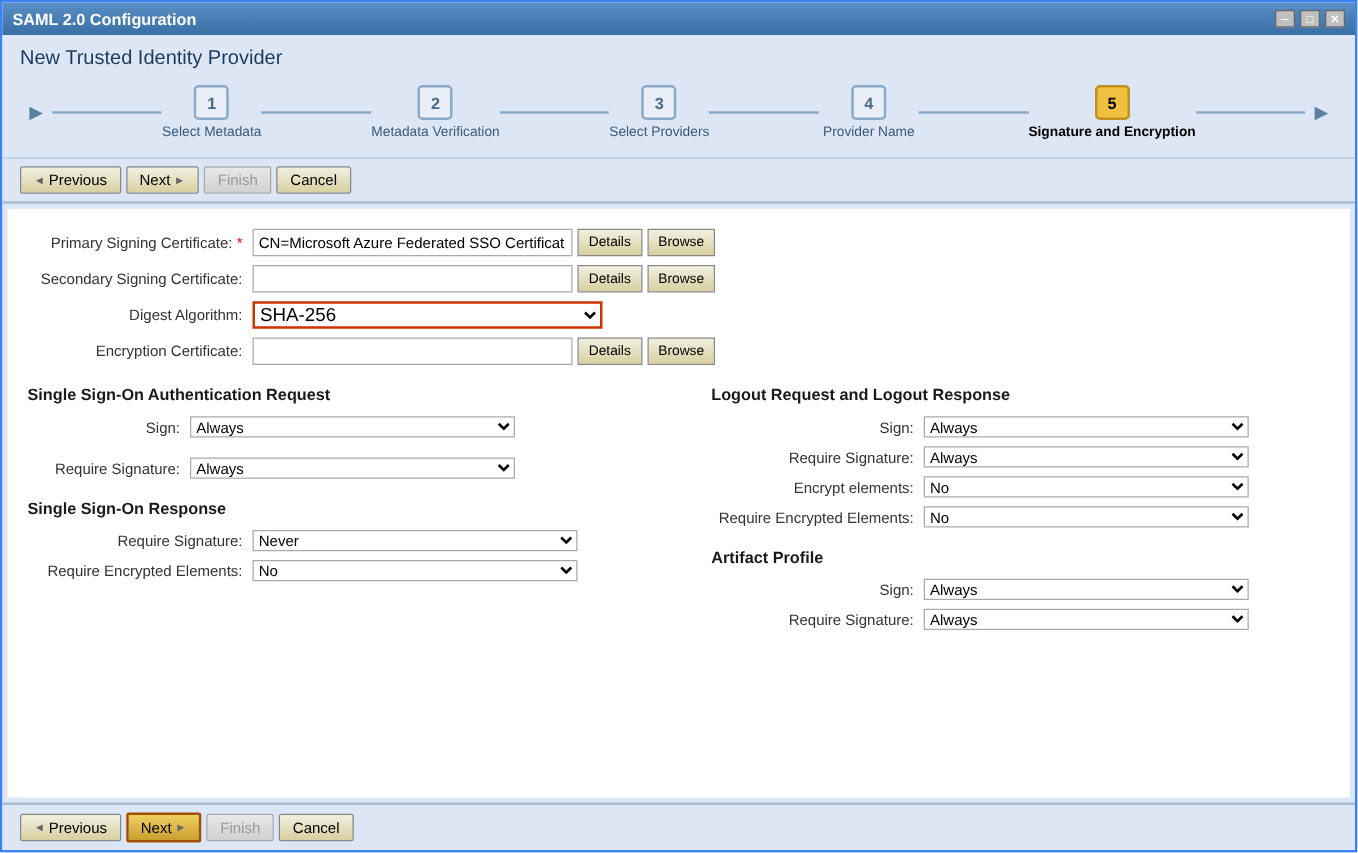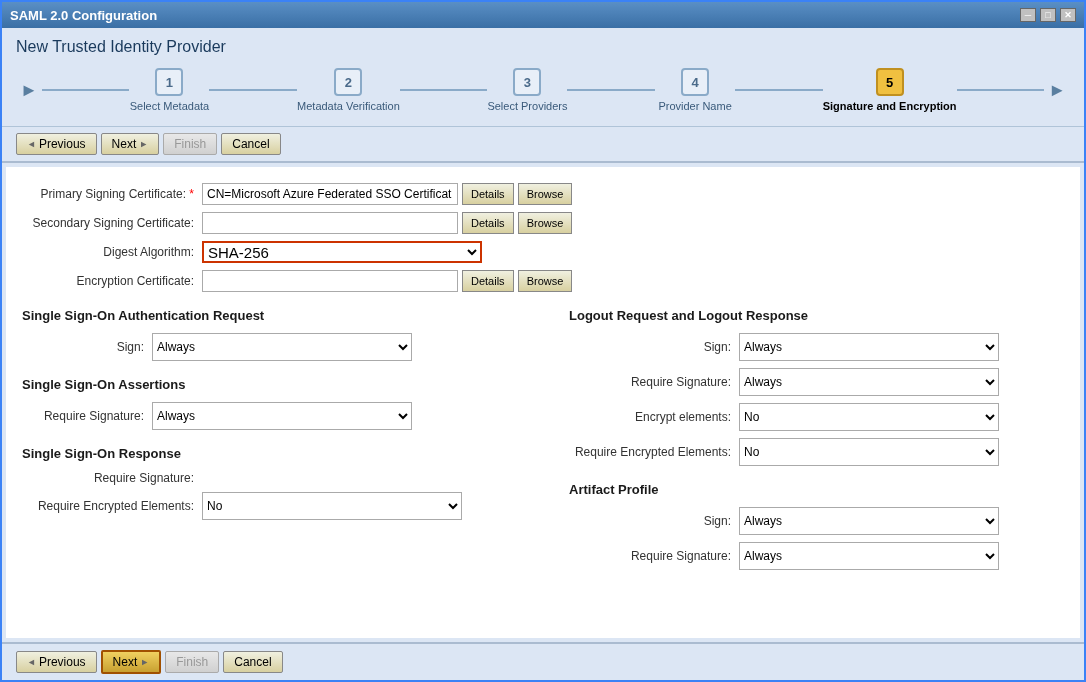--- a/index.html
+++ b/index.html
@@ -237,21 +237,21 @@
       display: flex;
       gap: 52px;
     }
 
     .column-section {
       flex: 1;
     }
 
     .form-select-normal {
       width: 260px;
-      height: 28px;
+      height: 17px;
       border: 1px solid #aaa;
       font-size: 12px;
       background: white;
     }
 
     .bottom-toolbar {
       background: #dce6f4;
       padding: 6px 14px;
       border-top: 2px solid #aabbd0;
       display: flex;
@@ -385,36 +385,40 @@
               <div class="form-label" style="min-width:130px;">Sign:</div>
               <select class="form-select-normal">
                 <option>Always</option>
                 <option>Never</option>
                 <option>Optional</option>
               </select>
             </div>
           </div>
 
           <div style="margin-bottom:16px;">
-            <div class="section-title">Single Sign-On Assertions</div>
             <div class="form-row">
               <div class="form-label" style="min-width:130px;">Require Signature:</div>
               <select class="form-select-normal">
                 <option>Always</option>
                 <option>Never</option>
                 <option>Optional</option>
               </select>
             </div>
           </div>
 
           <div>
             <div class="section-title">Single Sign-On Response</div>
             <div class="form-grid">
               <div class="form-row">
                 <div class="form-label" style="min-width:180px;">Require Signature:</div>
+                <select class="form-select-normal">
+                  <option>Never</option>
+                  <option>Always</option>
+                  <option>Optional</option>
+                </select>
               </div>
               <div class="form-row">
                 <div class="form-label" style="min-width:180px;">Require Encrypted Elements:</div>
                 <select class="form-select-normal">
                   <option>No</option>
                   <option>Yes</option>
                 </select>
               </div>
             </div>
           </div>

